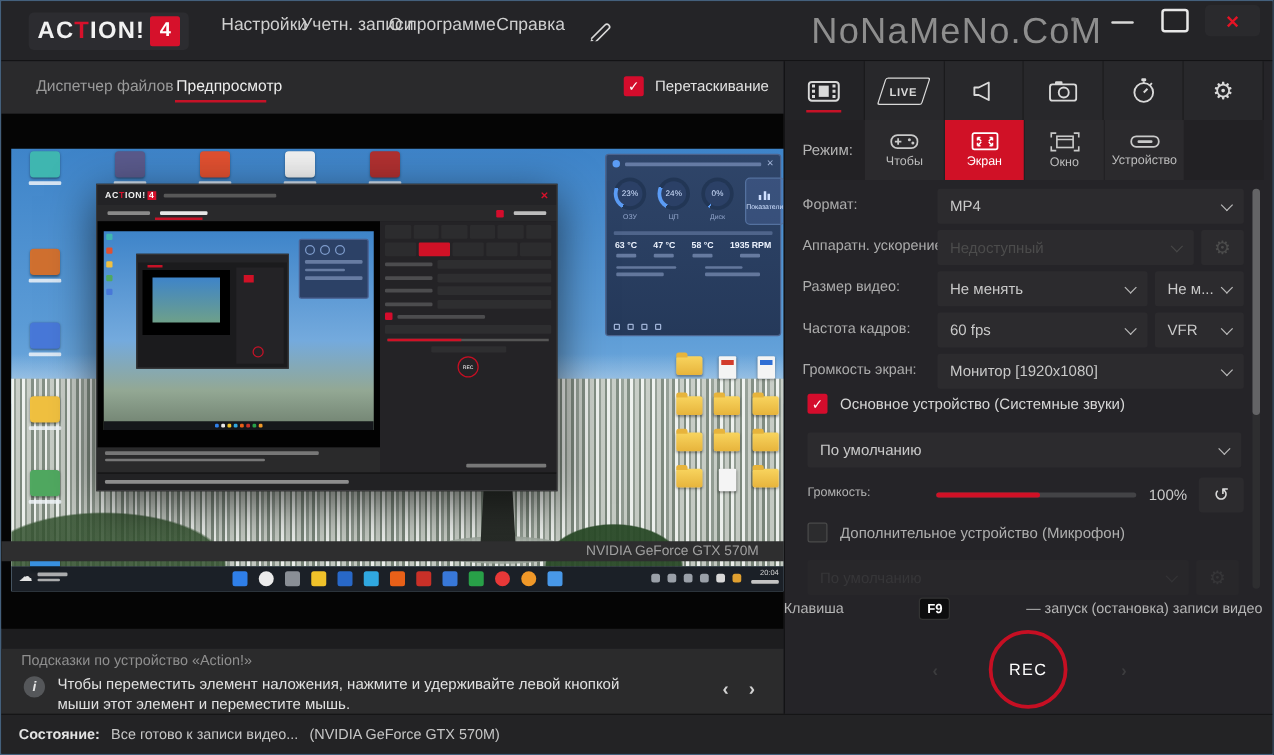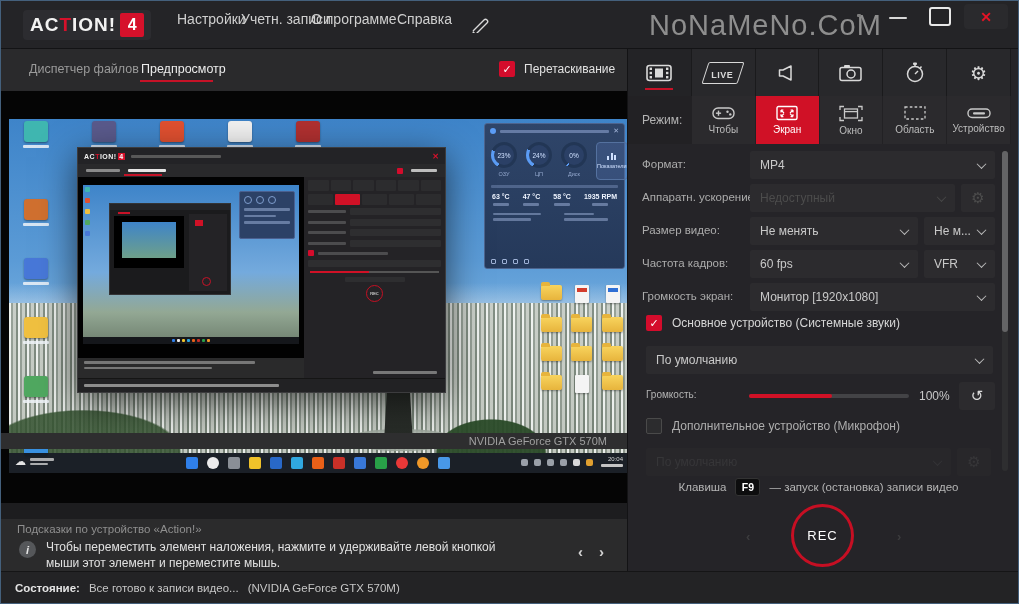--- a/index.html
+++ b/index.html
@@ -188,21 +188,21 @@
   .achk .lbl { font-size:12px; color:#d6d6d6; }
   .achk .lbl.dim2 { color:#aeaeae; }
 
   .volrow { position:absolute; left:640px; top:381px; width:370px; height:28px; }
   .vol-label { position:absolute; left:5px; top:7px; font-size:10px; color:#b4b4b4; }
   .vol-track { position:absolute; left:108px; top:12px; width:160px; height:4px; background:#434346; border-radius:2px; }
   .vol-fill { position:absolute; left:0; top:0; height:4px; width:52%; background:#d01126; border-radius:2px; }
   .vol-val { position:absolute; left:278px; top:7px; font-size:12px; color:#c9c9c9; }
   .vol-reset { position:absolute; left:318px; top:0; width:36px; height:28px; background:#2c2b2e; border-radius:3px; display:flex; align-items:center; justify-content:center; color:#d9d9d9; font-size:15px; }
 
-  .hotkey { position:absolute; left:626px; width:383px; top:477px; display:flex; align-items:center; justify-content:center; gap:9px; font-size:11.5px; color:#b5b5b5; }
+  .hotkey { position:absolute; left:626px; width:383px; top:477px; display:flex; align-items:center; justify-content:space-between; gap:9px; font-size:11.5px; color:#b5b5b5; }
   .keycap { min-width:25px; height:18px; background:#0d0d0e; border:1px solid #333; border-radius:3px; color:#fff; font-weight:bold; font-size:10.5px; display:flex; align-items:center; justify-content:center; padding:0 4px; }
   .recbtn { position:absolute; left:790px; top:503px; width:63px; height:63px; border:3px solid #c60f23; border-radius:50%; display:flex; align-items:center; justify-content:center; color:#fff; font-size:13px; letter-spacing:1px; }
   .rec-prev, .rec-next { position:absolute; top:528px; font-size:13px; color:#3c3c3e; font-weight:bold; }
   .rec-prev { left:745px; } .rec-next { left:896px; }
 
   .scroll-track { position:absolute; left:1001px; top:150px; width:6px; height:320px; background:#2e2e30; border-radius:3px; }
   .scroll-thumb { position:absolute; left:1001px; top:150px; width:6px; height:181px; background:#646466; border-radius:3px; }
 
   svg { display:block; }
 </style>
@@ -626,26 +626,20 @@
             <path d="M1 5 V1.5 H5" fill="none" stroke="#c9c9c9" stroke-width="1.3"></path>
             <path d="M19 1.5 H23 V5" fill="none" stroke="#c9c9c9" stroke-width="1.3"></path>
             <path d="M1 12 V15.5 H5" fill="none" stroke="#c9c9c9" stroke-width="1.3"></path>
             <path d="M19 15.5 H23 V12" fill="none" stroke="#c9c9c9" stroke-width="1.3"></path>
             <rect x="5.5" y="4" width="13" height="9" fill="none" stroke="#c9c9c9" stroke-width="1.3"></rect>
             <line x1="5.5" y1="6.6" x2="18.5" y2="6.6" stroke="#c9c9c9" stroke-width="1.3"></line>
           </svg>
         <span>Окно</span>
       </div>
       <div class="mbtn">
-        <svg width="24" height="16" viewBox="0 0 24 16">
-            <rect x="2" y="2" width="20" height="12" fill="none" stroke="#c9c9c9" stroke-width="1.3" stroke-dasharray="2.6 2.2"></rect>
-          </svg>
-        <span>Область</span>
-      </div>
-      <div class="mbtn">
         <svg width="24" height="14" viewBox="0 0 24 14">
             <rect x="1" y="3" width="22" height="8.5" rx="4" fill="none" stroke="#c9c9c9" stroke-width="1.4"></rect>
             <rect x="6" y="6.2" width="12" height="2.2" rx="1" fill="#c9c9c9"></rect>
           </svg>
         <span>Устройство</span>
       </div>
     </div>
 
     <div class="frow" style="top:102px">
       <div class="flabel">Формат:</div>

